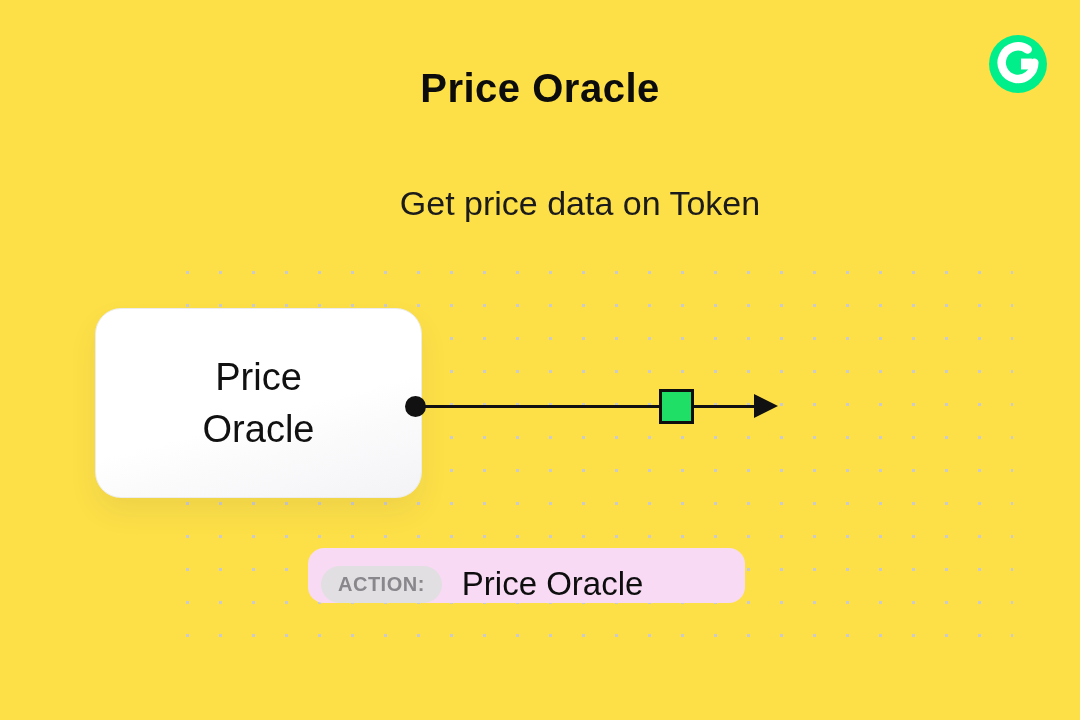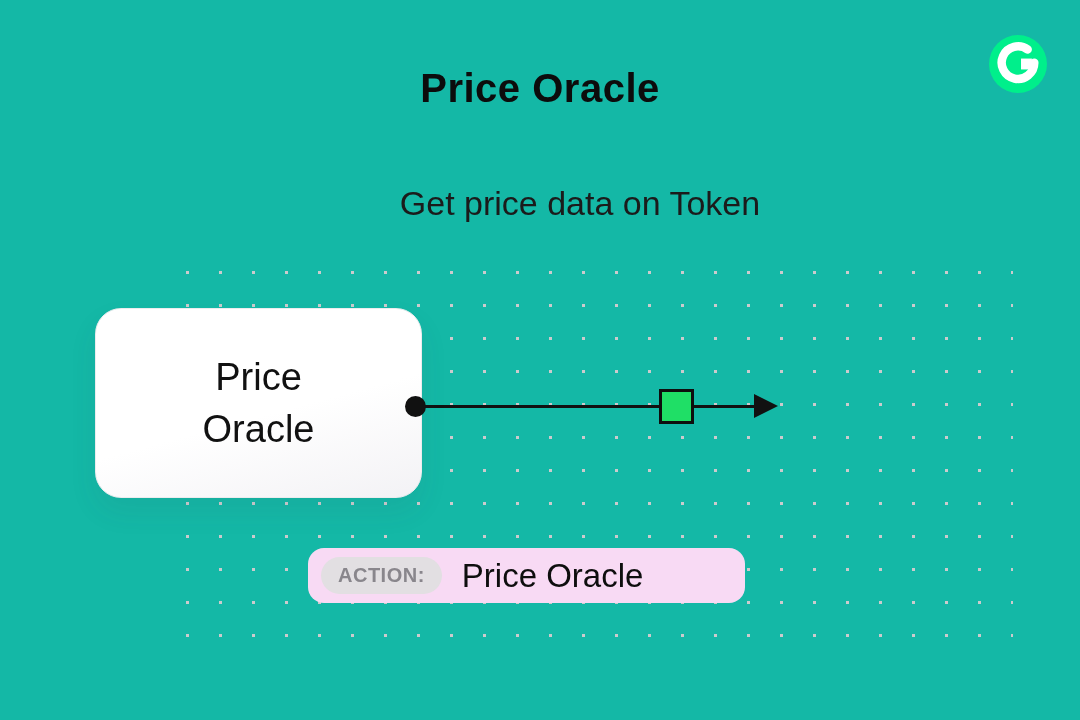--- a/index.html
+++ b/index.html
@@ -1,20 +1,20 @@
 <!DOCTYPE html>
 <html><head>
 <meta charset="utf-8">
 <style>
   html, body { margin: 0; padding: 0; background: #ffffff; }
   .stage {
     position: relative;
     width: 1080px;
     height: 720px;
-    background: #14b8a6;
+    background: #fde047;
     overflow: hidden;
     font-family: "Liberation Sans", sans-serif;
     color: #111111;
   }
 
   
   .page-title {
     position: absolute;
     top: 66px; left: 0;
     width: 100%;
@@ -116,21 +116,21 @@
 
   
   .action-bar {
     position: absolute;
     left: 308px; top: 548px;
     width: 437px; height: 55px;
     box-sizing: border-box;
     background: #f8daf4;
     border-radius: 16px;
     display: flex;
-    align-items: center;
+    align-items: flex-end;
     gap: 20px;
     padding-left: 13px;
     z-index: 2;
   }
   .action-badge {
     background: #e2dfe2;
     color: #89868c;
     font-weight: 700;
     font-size: 20px;
     letter-spacing: 0.5px;

